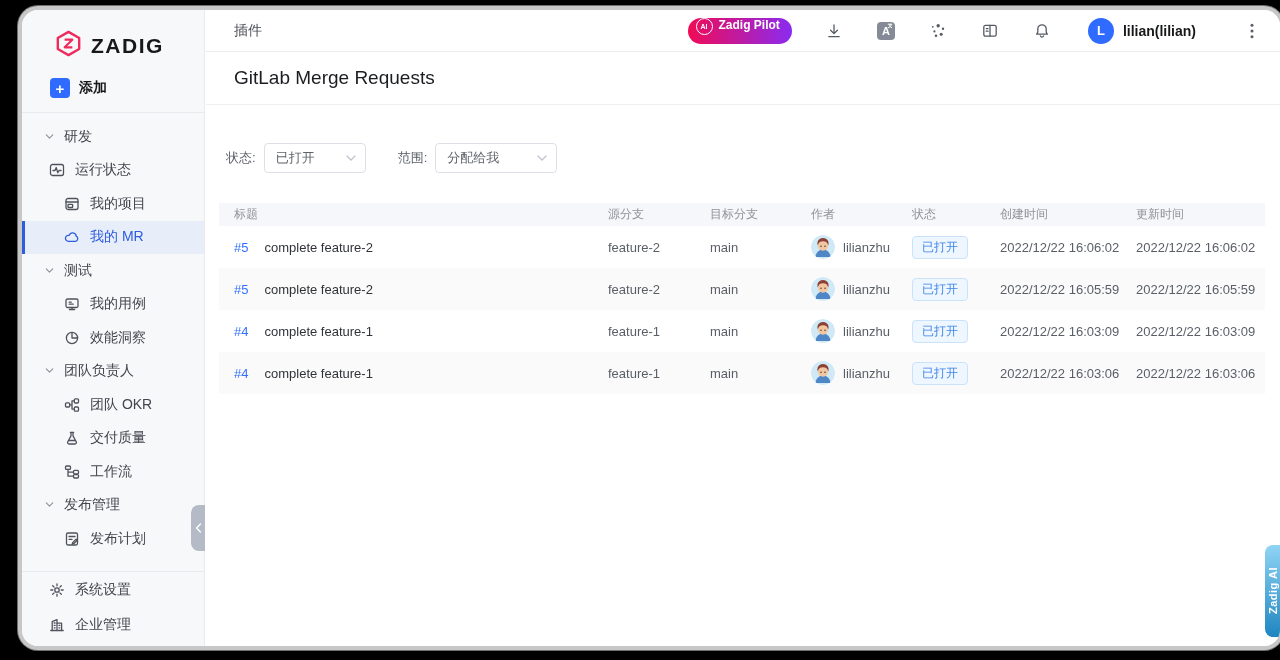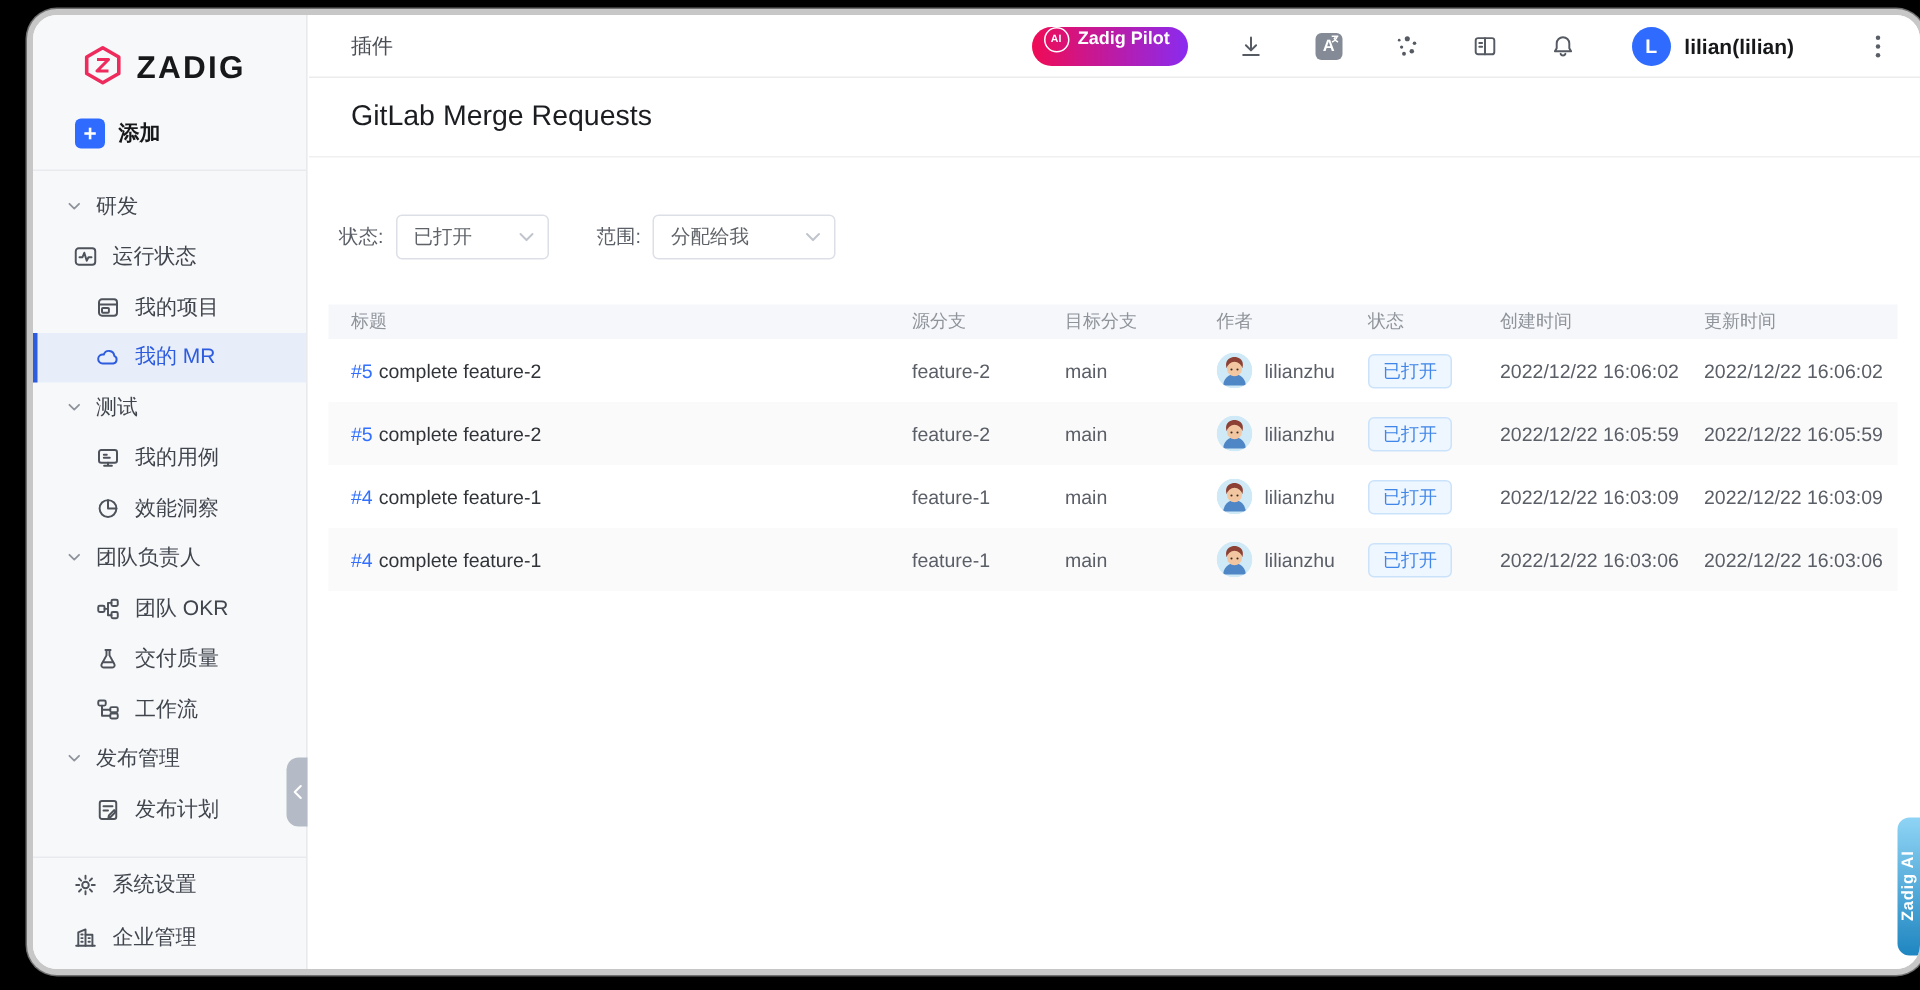--- a/index.html
+++ b/index.html
@@ -62,21 +62,21 @@
   .scope-label{margin-left:32px}
   
   .table{margin:30px 15px 0 13px}
   .thead{display:flex;align-items:center;height:23px;background:#f5f7fa}
   .th{font-size:12px;color:#8f939a;padding-left:15px}
   .trow{display:flex;align-items:center;height:42px;font-size:13px;color:#5a5e66;cursor:pointer}
   .trow:nth-child(even){background:#fafafa}
   .td{padding-left:15px;display:flex;align-items:center}
   .c0{width:374px}.c1{width:102px}.c2{width:101px}.c3{width:101px}.c4{width:88px}.c5{width:136px}.c6{flex:1}
   .mr-id{color:#3370ff}
-  .mr-title{color:#303338;margin-left:4px}
+  .mr-title{color:#303338;margin-left:16px}
   .tavatar{width:24px;height:24px;border-radius:50%;margin-right:8px;overflow:hidden;flex:none}
   .tag{padding:2px 9px;font-size:12px;color:#4086e8;background:#eef6ff;border:1px solid #cbe2fb;border-radius:4px}
   
   .ai-tab{position:absolute;right:0;top:535px;width:15px;height:92px;border-radius:0 8px 8px 0;
           background:linear-gradient(0deg,#8fd4f5,#1f86c1);color:#fff;writing-mode:vertical-rl;transform:rotate(180deg);
           display:flex;align-items:center;justify-content:center;font-size:11px;font-weight:700;letter-spacing:.5px;cursor:pointer}
 </style>
 </head>
 <body>
 

